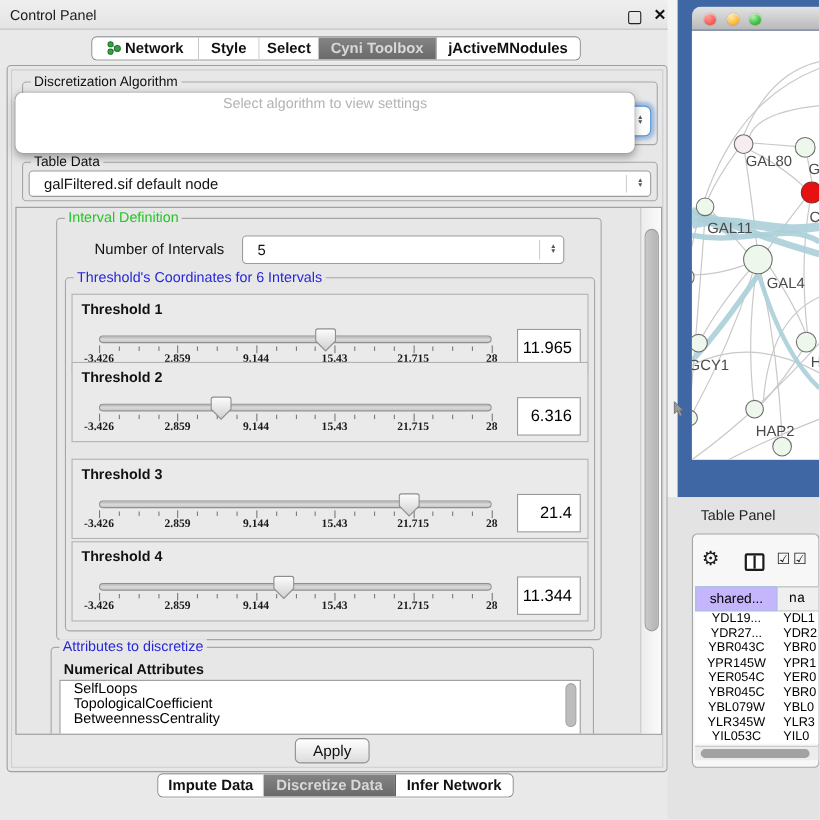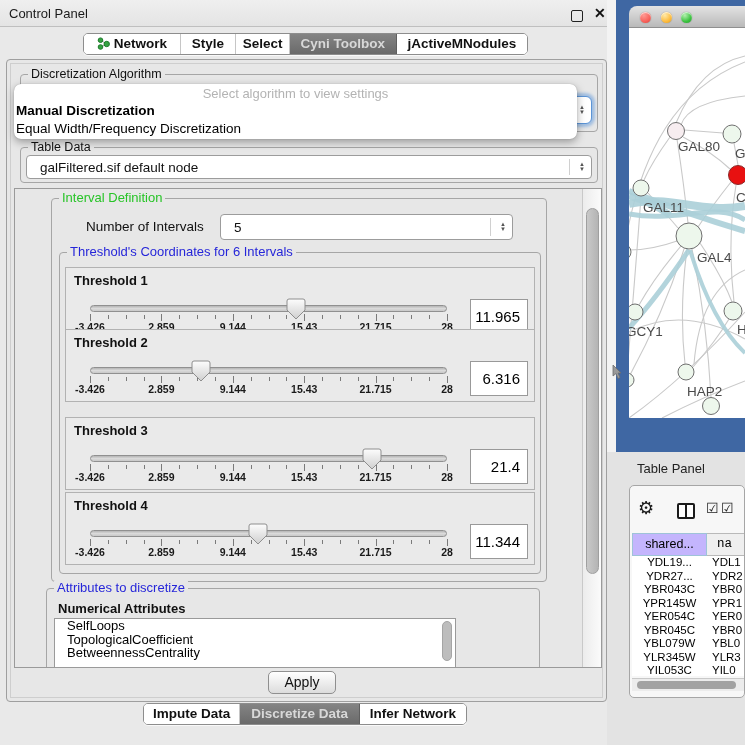--- a/index.html
+++ b/index.html
@@ -63,21 +63,21 @@
     background:linear-gradient(90deg,#c9c9c9,#b4b4b4); border:1px solid #9f9f9f; border-radius:7px; }
 
   .thrpanel { position:absolute; left:50px; width:470px; height:73px;
     background:#eaeaea; border:1px solid #b2b2b2; }
   .thrlabel { position:absolute; left:8px; top:5px; font-size:13px; font-weight:bold; color:#111; }
   .track { position:absolute; left:24px; top:37px; width:357px; height:7px;
     background:linear-gradient(#b5b5b5,#dadada 50%,#c8c8c8); border:1px solid #909090; border-radius:4px; }
   .thumbsvg { position:absolute; top:30px; }
   .tick { position:absolute; width:1px; background:#7a7a7a; }
   .ticklabel { position:absolute; top:53px; font-size:10.5px; font-weight:bold; color:#1a1a1a;
-    transform:translateX(-50%); white-space:nowrap; }
+    transform:translateX(-50%); white-space:nowrap;font-family:Liberation Serif, serif; }
   .valuebox { position:absolute; left:404px; top:31px; width:58px; height:35px; background:#fff;
     border:1px solid #999; font-size:15px; color:#000; text-align:right;
     line-height:33px; padding-right:7px; }
 
   .attrlist { position:absolute; background:#fff; border:1px solid #9a9a9a; overflow:hidden; }
   .attrlist .item { padding-left:12px; font-size:13px; line-height:13.5px; height:13.5px; color:#000; }
   .lsb { position:absolute; right:2px; top:2px; width:11px; height:44px; }
   .lsb .thumbl { width:10px; height:40px; background:#bdbdbd; border:1px solid #a5a5a5; border-radius:5px; }
 
   .applybtn { position:absolute; left:268px; top:671px; width:68px; height:23px;
@@ -162,24 +162,20 @@
   <div class="combo focusring" style="left:26px; top:96px; width:566px; height:28px;">
     <span class="spindiv"></span>
     <span class="spin">
       <span>▲</span>
         <span>▼</span>
     </span>
   </div>
 
   <div class="popup">
     <div class="ph">Select algorithm to view settings</div>
-    <div id="popup-options">
-        <div class="opt b">Manual Discretization</div>
-        <div class="opt">Equal Width/Frequency Discretization</div>
-      </div>
   </div>
 
   <div class="group" style="left:20px; top:147px; width:578px; height:36px;"></div>
   <span class="chip" style="left:28px; top:141px;">Table Data</span>
   <div class="combo" style="left:26px; top:155px; width:566px; height:24px;">
     <span class="cval">galFiltered.sif default node</span>
     <span class="spindiv"></span>
     <span class="spin">
       <span>▲</span>
         <span>▼</span>
@@ -343,21 +339,21 @@
           <svg class="thumbsvg" style="left:181.8px;" width="20" height="22">
             <path d="M3 1 H17 Q19 1 19 3 V12 L10 21 L1 12 V3 Q1 1 3 1 Z" fill="url(#thumbgrad)" stroke="#8e8e8e"></path>
           </svg>
           <div class="valuebox">11.344</div>
         </div>
       </div>
 
     <div class="group" style="left:31px; top:399px; width:494px; height:110px;"></div>
     <span class="chip blue" style="left:39px; top:392px;">Attributes to discretize</span>
     <span style="position:absolute; left:43px; top:412px; font-size:13px; font-weight:bold; color:#111;">Numerical Attributes</span>
-    <div class="attrlist" style="left:39px; top:429px; width:402px; height:50px;">
+    <div class="attrlist" style="left:39px; top:429px; width:474px; height:50px;">
       <div id="attr-items">
           <div class="item">SelfLoops</div>
           <div class="item">TopologicalCoefficient</div>
           <div class="item">BetweennessCentrality</div>
         </div>
       <div class="lsb">
         <div class="thumbl"></div>
       </div>
     </div>
 

